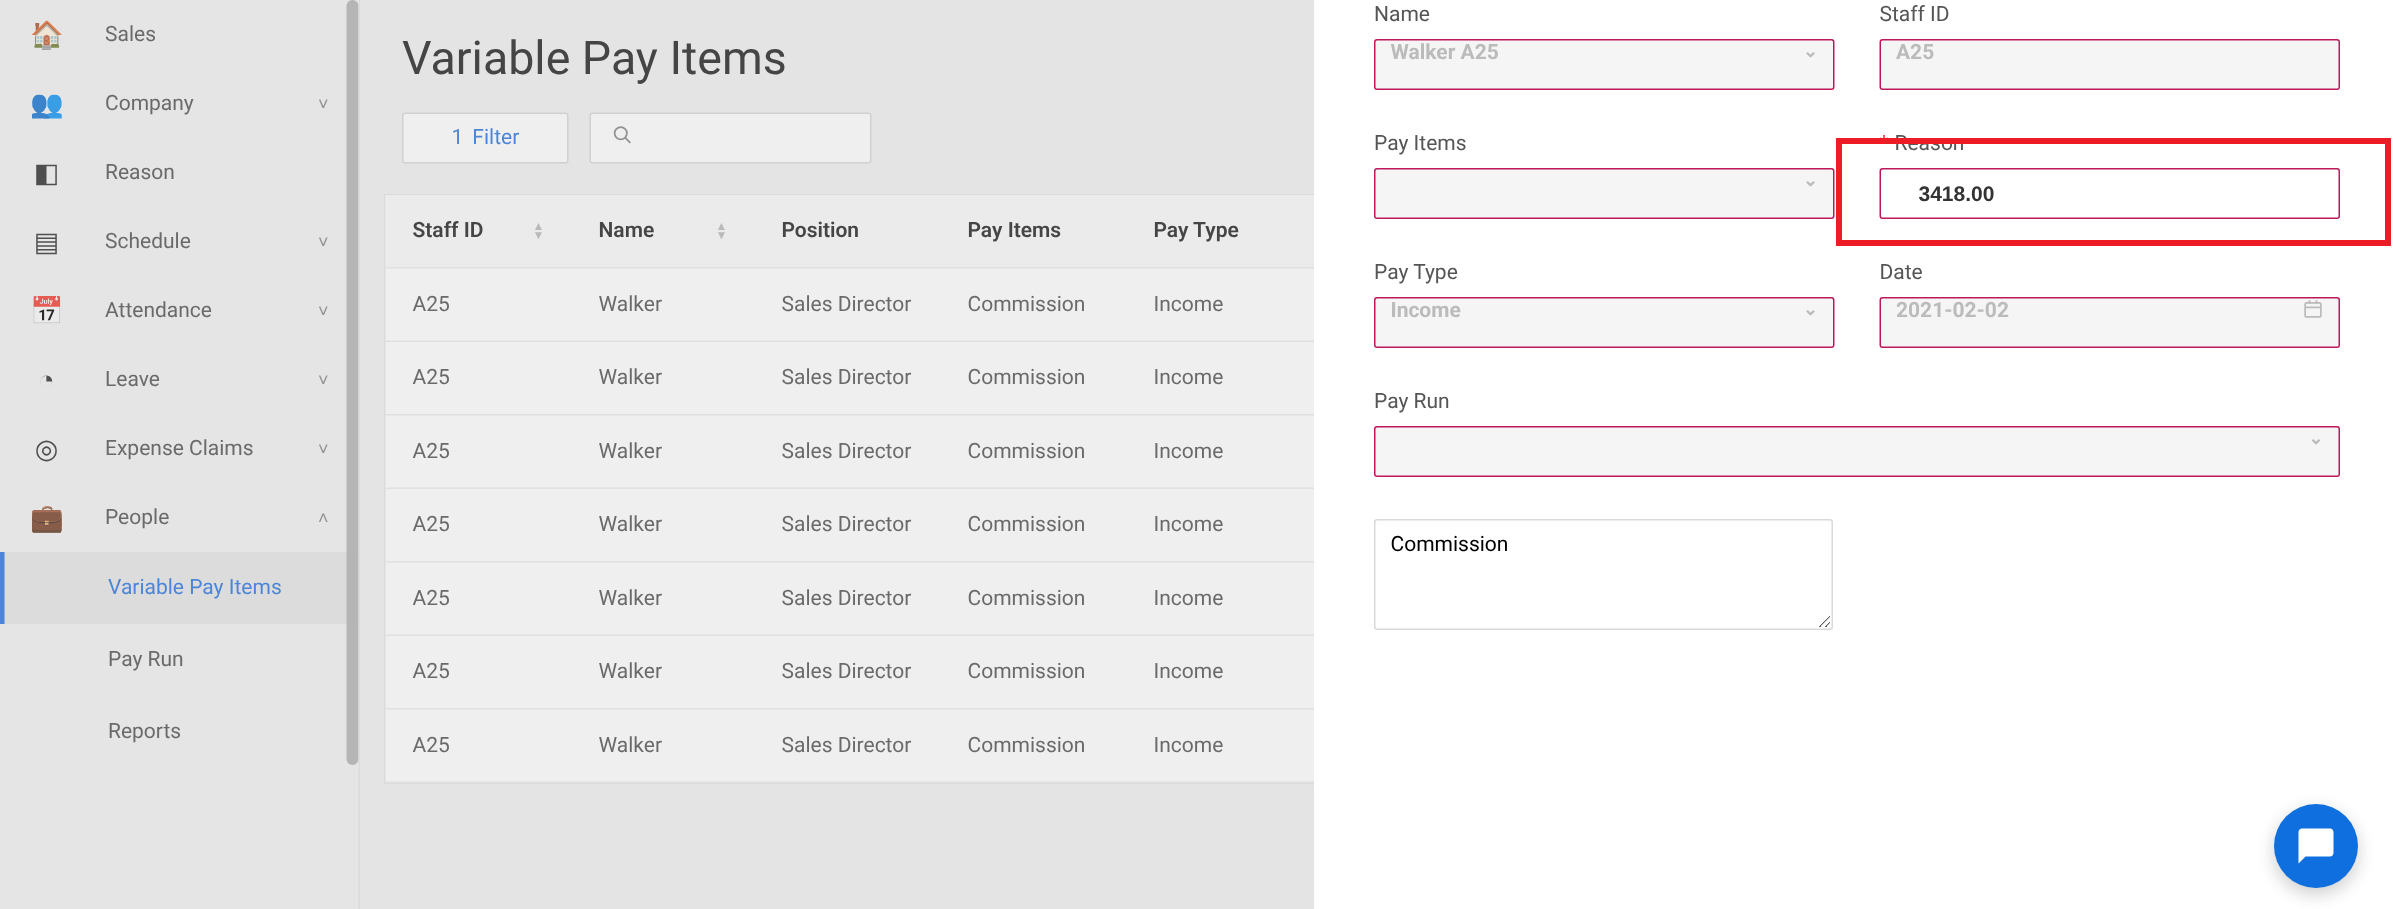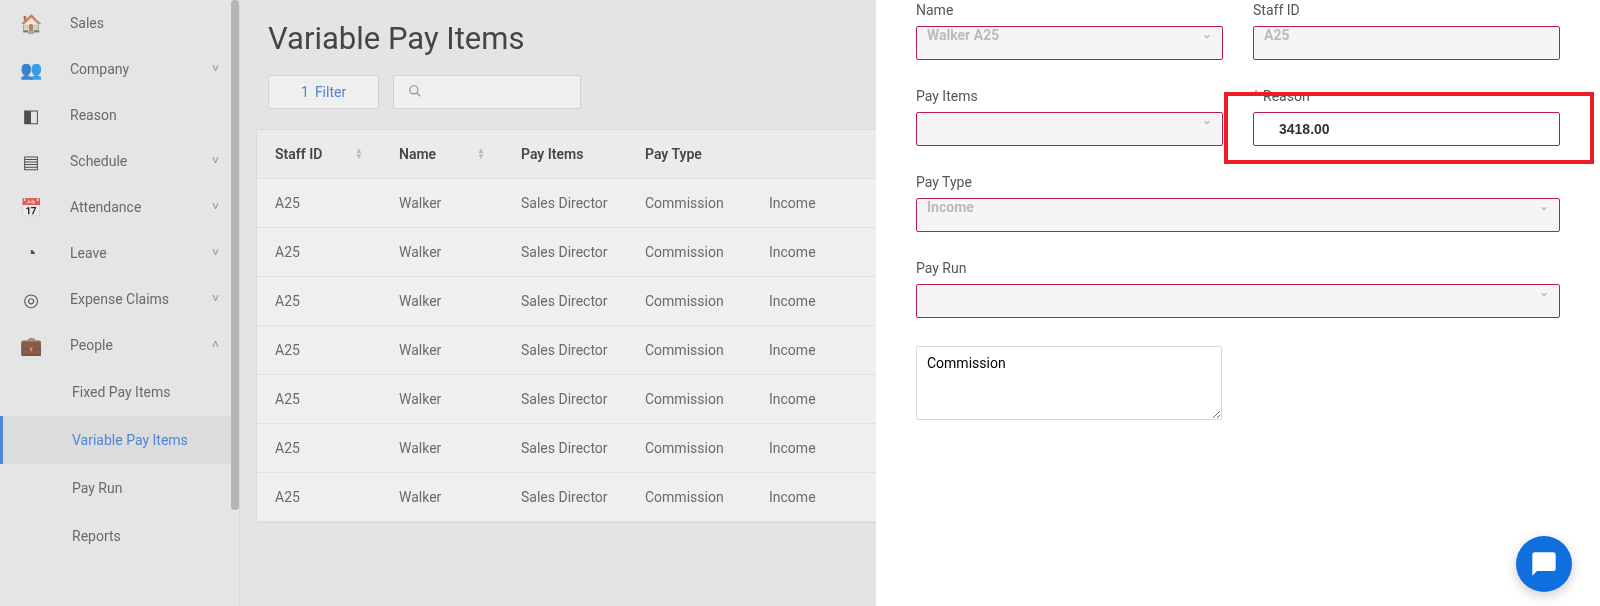--- a/index.html
+++ b/index.html
@@ -276,21 +276,20 @@
         <div class="menu-item">
           <span class="icon">◎</span>
     <span class="label">Expense Claims</span>
     <span class="chev">˅</span>
         </div>
         <div class="menu-item">
           <span class="icon">💼</span>
     <span class="label">People</span>
     <span class="chev">˄</span>
         </div>
-        <div class="sub-item">Fixed Pay Items</div>
         <div class="sub-item active">Variable Pay Items</div>
         <div class="sub-item">Pay Run</div>
         <div class="sub-item">Reports</div>
       </div>
     <div class="scroll-thumb"></div>
   </div>
 
   <div class="main">
     <div class="main-inner">
       <div class="page-title">Variable Pay Items</div>
@@ -312,20 +311,23 @@
       <div class="table">
         <div class="thead">
           <div class="th col-staffid">
               <span>Staff ID</span>
               <span class="sort">▲<br>▼</span>
             </div>
           <div class="th col-name">
               <span>Name</span>
               <span class="sort">▲<br>▼</span>
             </div>
+          <div class="th col-position">
+              <span>Position</span>
+            </div>
           <div class="th col-payitems">
               <span>Pay Items</span>
             </div>
           <div class="th col-paytype">
               <span>Pay Type</span>
             </div>
         </div>
         <div id="tbody">
             <div class="trow">
     <div class="td col-staffid">A25</div>
@@ -416,20 +418,34 @@
       <input class="finput" style="padding: 0px 25px;" value="3418.00">
     </div>
   </div>
 
   <div class="form-row">
     <div class="form-col">
       <div class="flabel">Pay Type</div>
       <div class="fselect disabled">
         <span>Income</span>
         <span class="suffix-icon">⌄</span>
+      </div>
+    </div>
+    <div class="form-col">
+      <div class="flabel">Date</div>
+      <div class="finput disabled">
+        <span>2021-02-02</span>
+        <span class="suffix-icon">
+          <svg width="14" height="14" viewBox="0 0 24 24" fill="none" stroke="#bbb" stroke-width="2">
+              <rect x="3" y="5" width="18" height="16" rx="2"></rect>
+              <line x1="3" y1="10" x2="21" y2="10"></line>
+              <line x1="8" y1="2" x2="8" y2="6"></line>
+              <line x1="16" y1="2" x2="16" y2="6"></line>
+            </svg>
+        </span>
       </div>
     </div>
   </div>
 
   <div class="form-row">
     <div class="form-col full">
       <div class="flabel">Pay Run</div>
       <div class="fselect disabled" style="width:100%">
         <span class="suffix-icon">⌄</span>
       </div>

